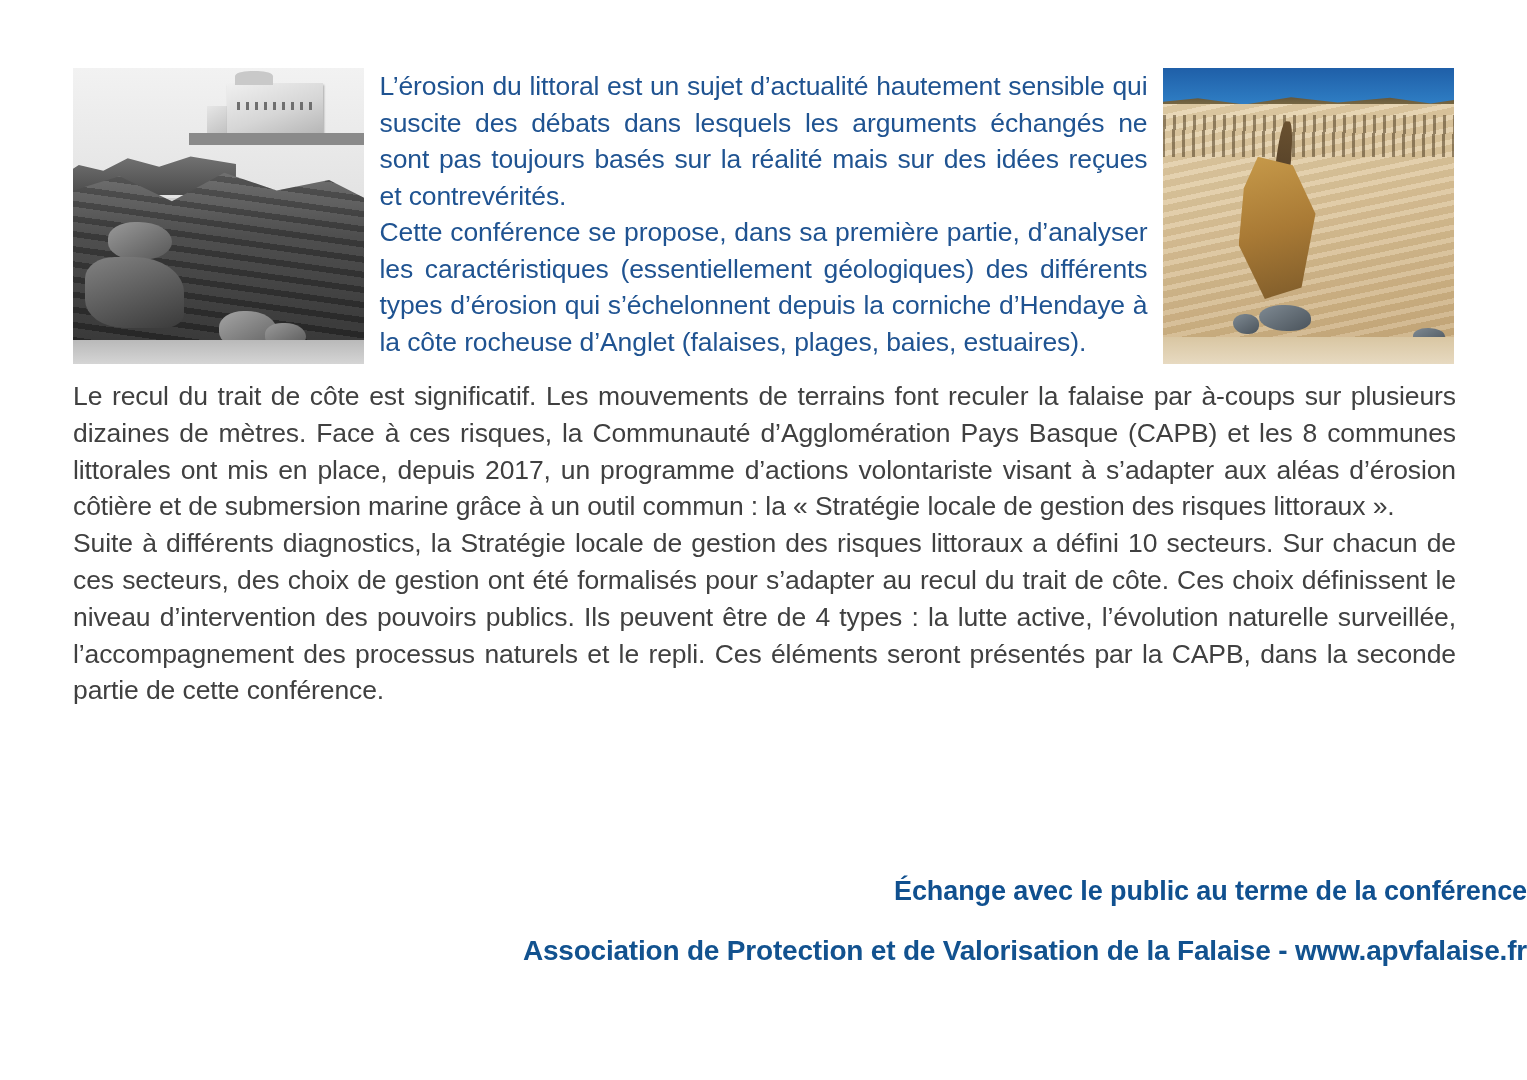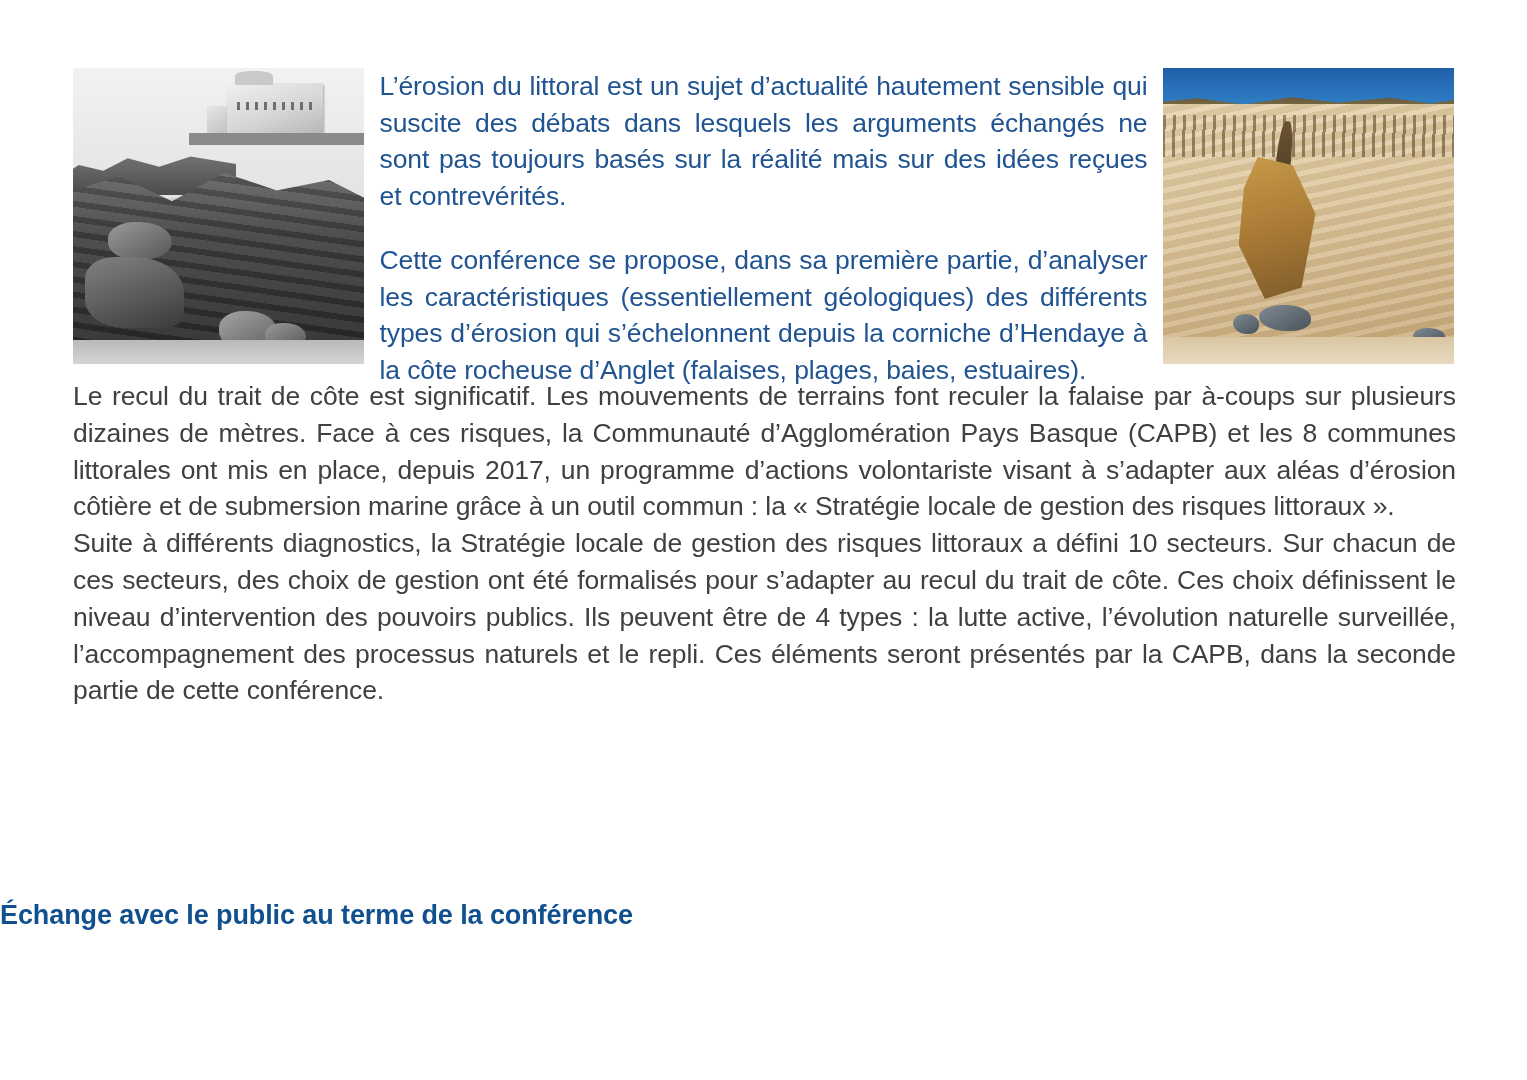--- a/index.html
+++ b/index.html
@@ -179,21 +179,21 @@
     flex: 0 0 auto;
     width: 768px;
     margin: 0 14px 0 14px;
     font-size: 26.5px;
     line-height: 36.5px;
     text-align: justify;
     color: #1f5391;
     letter-spacing: -0.1px;
   }
   .intro p { margin: 0; }
-  .intro p.last-line-natural { text-align-last: left; margin-top: 28px; }
+  .intro p.last-line-natural { text-align-last: left; }
 
   
   .body-text {
     position: absolute;
     top: 378px;
     left: 73px;
     width: 1383px;
     font-size: 26.5px;
     line-height: 36.8px;
     text-align: justify;
@@ -206,22 +206,22 @@
   }
   .body-text p.flow { text-align-last: left; }
 
   .spacer-gap { height: 36px; }
 
   
   .footer {
     position: absolute;
     left: 0;
     right: 0;
-    top: 896px;
-    text-align: left;
+    top: 872px;
+    text-align: right;
   }
   .footer-line {
     display: block;
     margin: 0 auto;
   }
   .f-exchange {
     font-size: 27px;
     font-weight: bold;
     color: #10508f;
     letter-spacing: -0.1px;
@@ -285,15 +285,16 @@
   </div>
 
   <div class="body-text">
     <p class="flow">Le recul du trait de côte est significatif. Les mouvements de terrains font reculer la falaise par à-coups sur plusieurs dizaines de mètres. Face à ces risques, la Communauté d’Agglomération Pays Basque (CAPB) et les 8 communes littorales ont mis en place, depuis 2017, un programme d’actions volontariste visant à s’adapter aux aléas d’érosion côtière et de submersion marine grâce à un outil commun : la « Stratégie locale de gestion des risques littoraux ».</p>
     <p class="flow">Suite à différents diagnostics, la Stratégie locale de gestion des risques littoraux a défini 10 secteurs. Sur chacun de ces secteurs, des choix de gestion ont été formalisés pour s’adapter au recul du trait de côte. Ces choix définissent le niveau d’intervention des pouvoirs publics. Ils peuvent être de 4 types : la lutte active, l’évolution naturelle surveillée, l’accompagnement des processus naturels et le repli. Ces éléments seront présentés par la CAPB, dans la seconde partie de cette conférence.</p>
     <div class="spacer-gap"></div>
   </div>
 
   <div class="footer">
     <div class="footer-line f-exchange">Échange avec le public au terme de la conférence</div>
+    <div class="footer-line f-association">Association de Protection et de Valorisation de la Falaise - www.apvfalaise.fr</div>
   </div>
 
 </div>
 
 </body></html>

